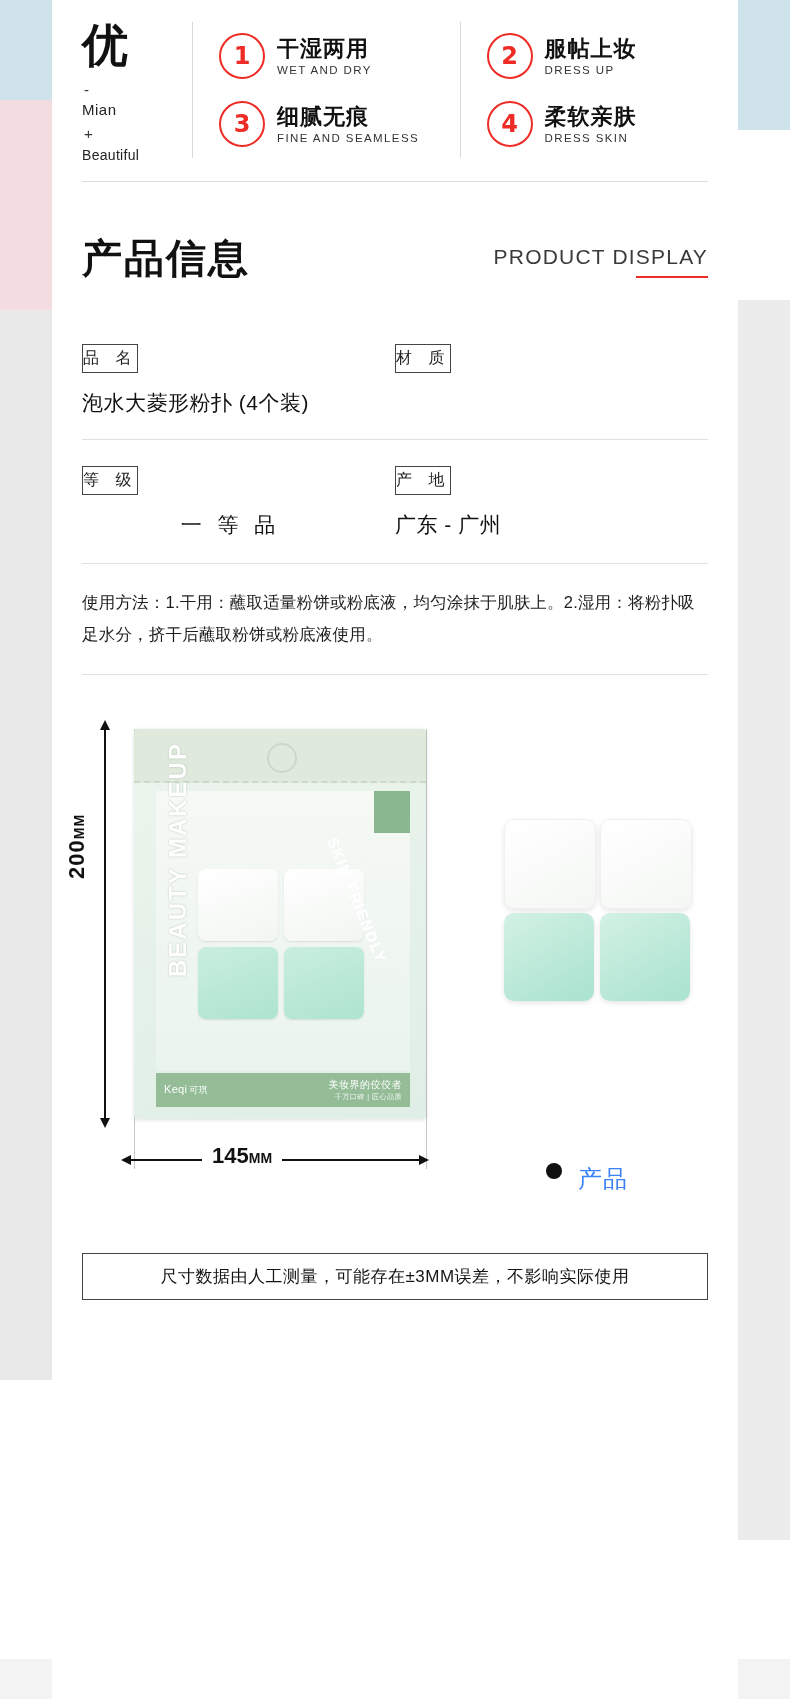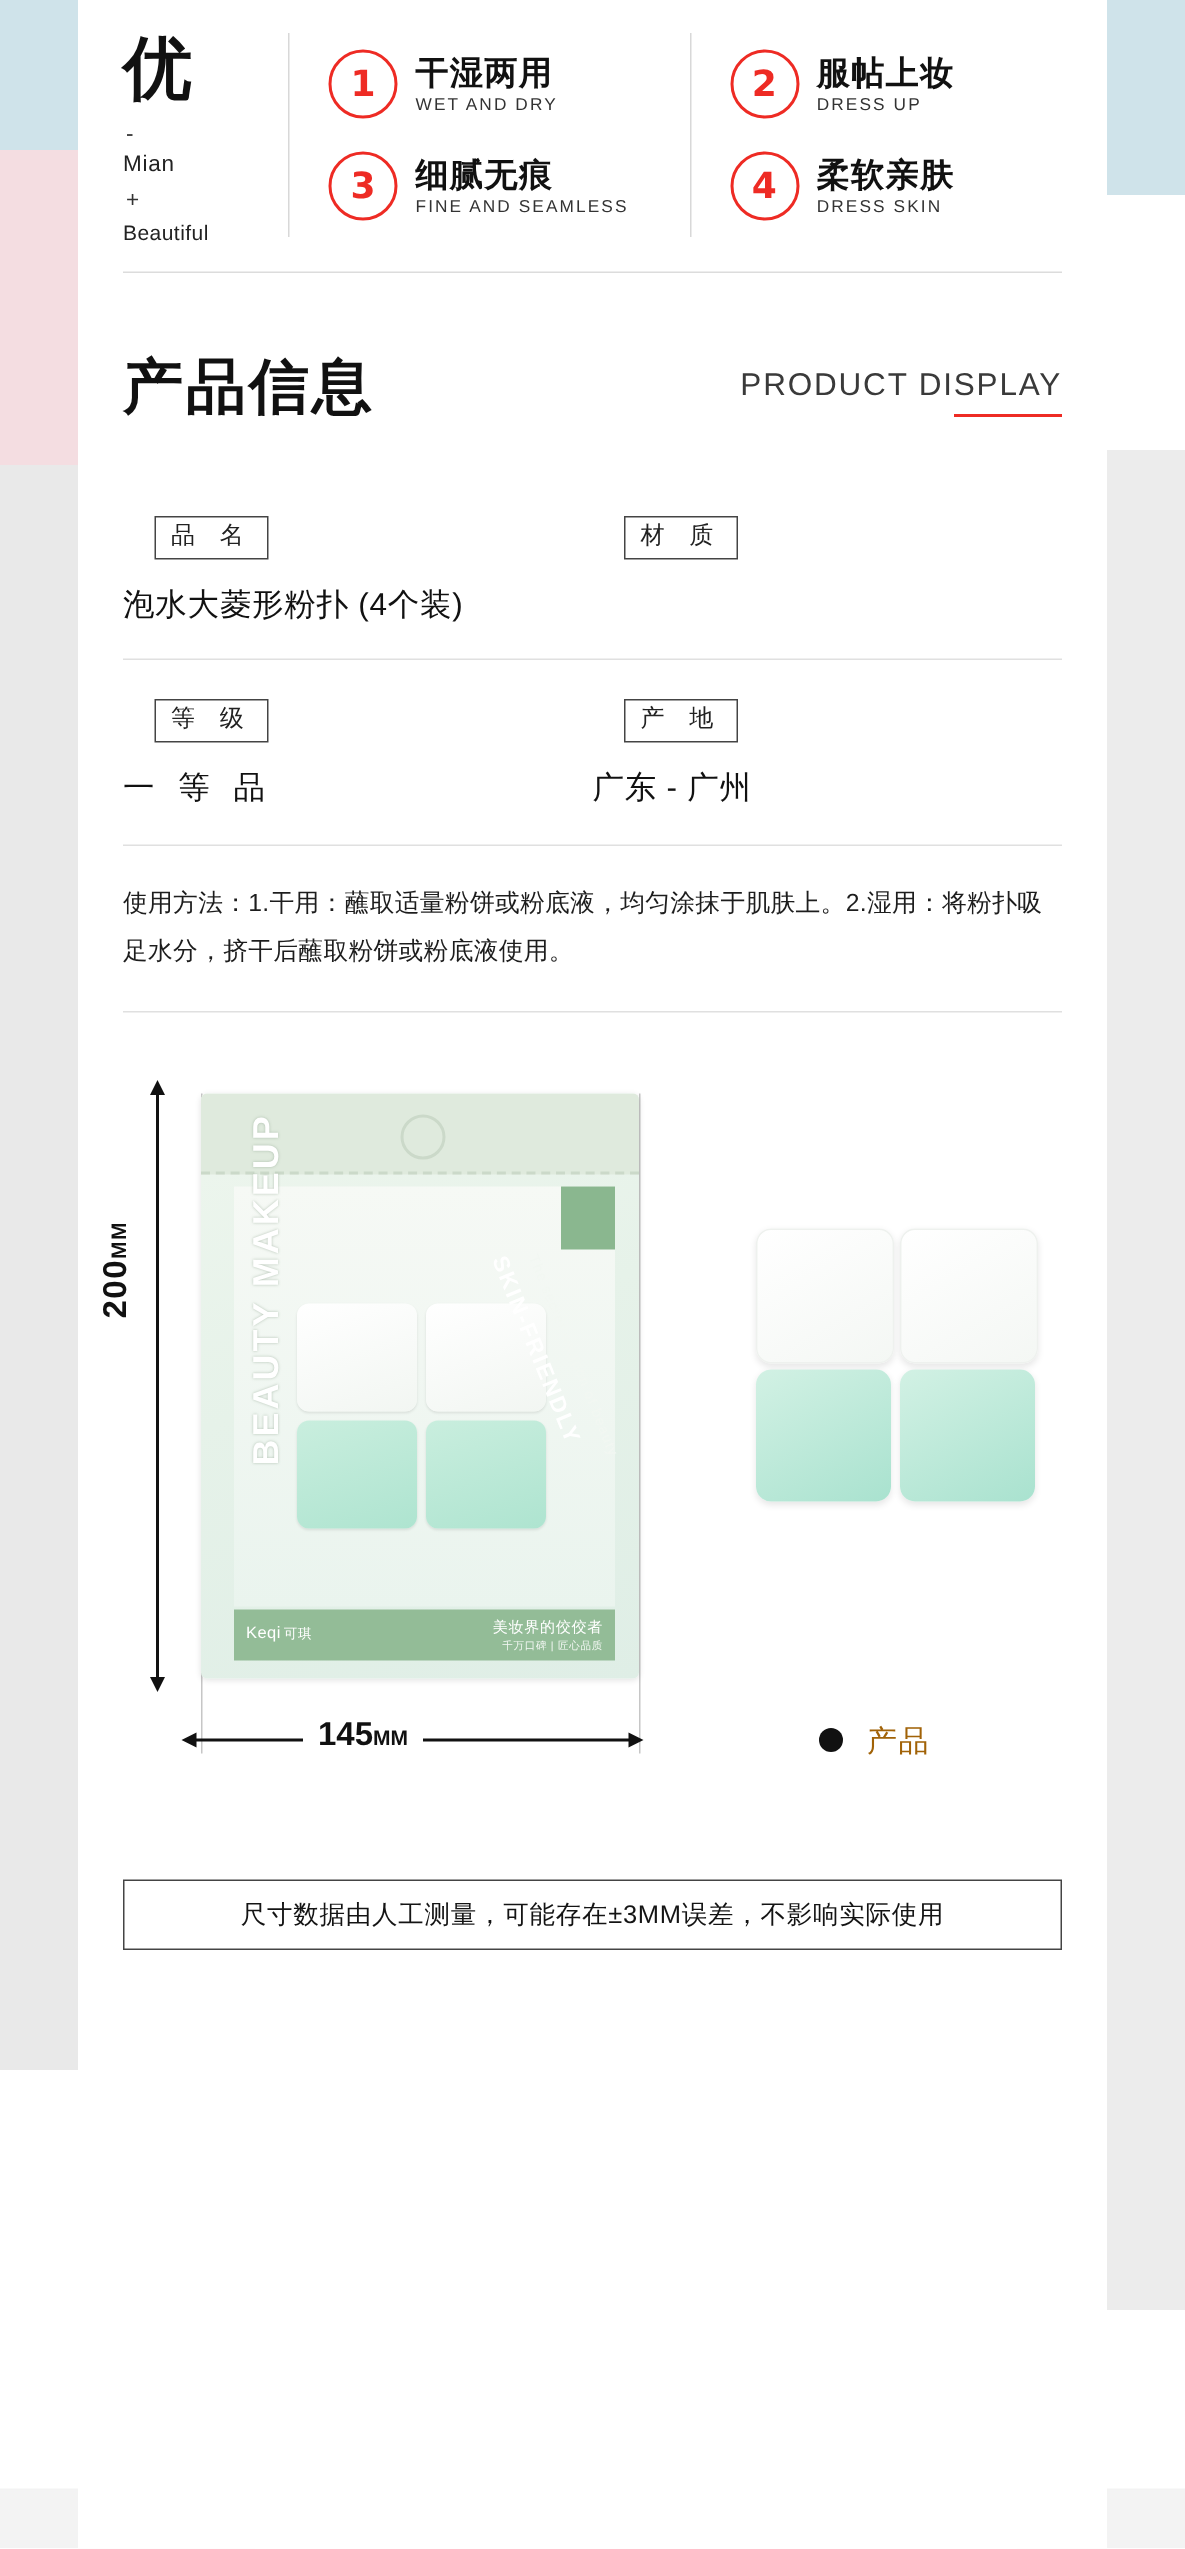--- a/index.html
+++ b/index.html
@@ -200,34 +200,34 @@
   }
   .info-cell {
     width: 50%;
     box-sizing: border-box;
     padding-right: 16px;
   }
   .info-label {
     display: inline-block;
     border: 1px solid #444;
     font-size: 16px;
-    padding: 3px 10px;
+    padding: 3px 0;
     letter-spacing: 6px;
     color: #222;
     line-height: 1.3;
-    margin-left: 21px;
   }
   .info-value {
     font-size: 21px;
     color: #111;
     margin-top: 16px;
     letter-spacing: 0.5px;
   }
   .info-value.spaced {
     letter-spacing: 5px;
+    text-align: center;
   }
   .divider {
     border-top: 1px solid #e0e0e0;
     margin: 22px 0 26px 0;
   }
   .divider.thin {
     margin: 24px 0 22px 0;
   }
 
   .para {
@@ -479,23 +479,24 @@
     display: flex;
     align-items: center;
   }
   .legend-dot {
     width: 16px; height: 16px;
     border-radius: 50%;
     background: #111;
     margin-right: 16px;
   }
   .legend-label {
-    font-size: 20px;
-    color: #a16207;
+    font-size: 24px;
+    color: #3b82f6;
     letter-spacing: 1px;
+    margin-top: 16px;
   }
 
   
   .note {
     margin: 34px 30px 0 30px;
     border: 1px solid #444;
     text-align: center;
     padding: 11px 6px;
     font-size: 17px;
     letter-spacing: .5px;

